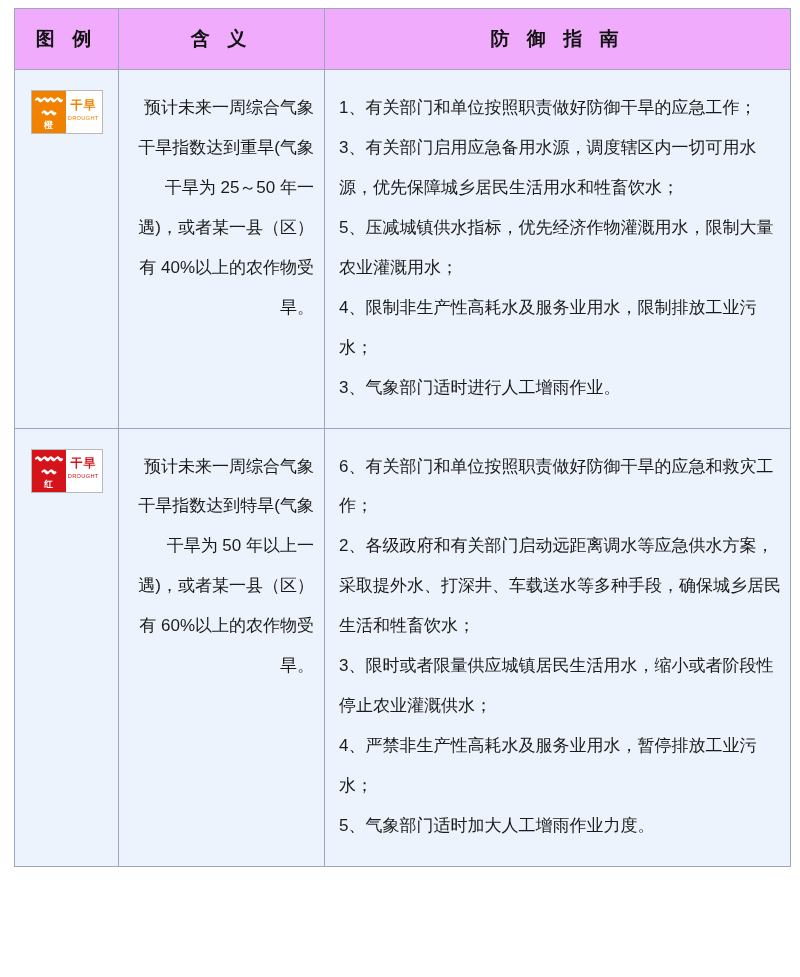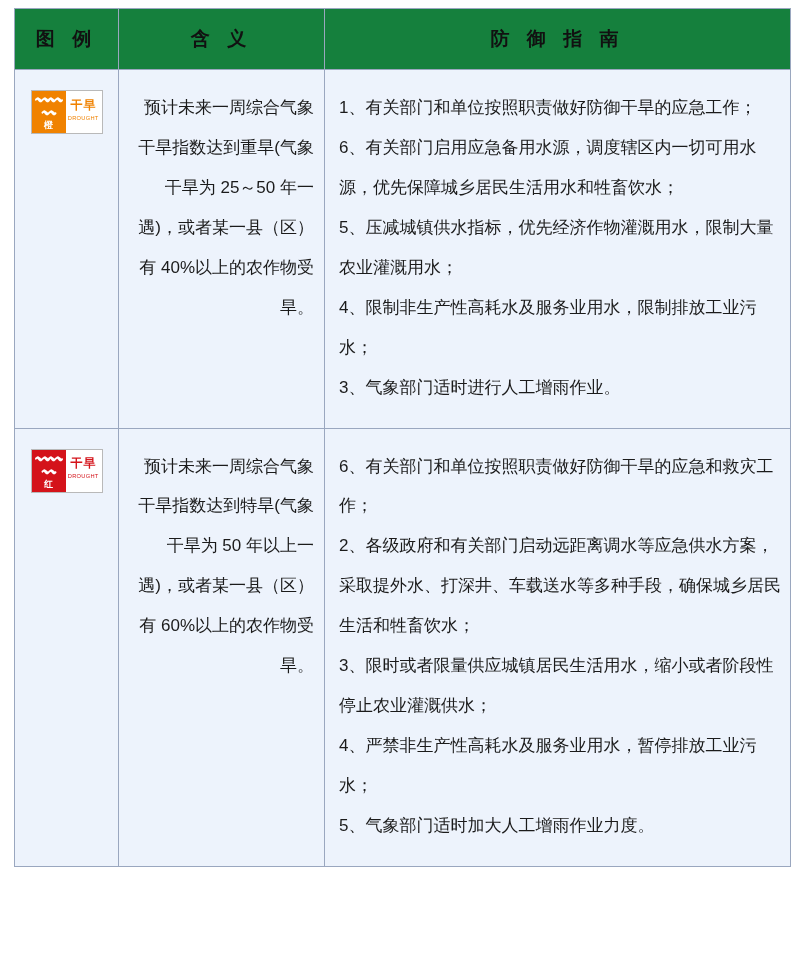--- a/index.html
+++ b/index.html
@@ -25,21 +25,21 @@
     border-collapse: collapse;
     width: 776px;
     table-layout: fixed;
     border: 1px solid #9aa7bf;
   }
   table.warn-table col.c-icon { width: 104px; }
   table.warn-table col.c-mean { width: 206px; }
   table.warn-table col.c-guide { width: 466px; }
 
   thead th {
-    background: #15803d;
+    background: #f0abfc;
     border: 1px solid #9aa7bf;
     font-size: 19px;
     font-weight: bold;
     letter-spacing: 6px;
     text-align: center;
     padding: 17px 4px;
     color: #111;
   }
   tbody td {
     border: 1px solid #9aa7bf;
@@ -161,21 +161,21 @@
             </span>
             <span class="right">
               <span class="cn">干旱</span>
               <span class="en">DROUGHT</span>
             </span>
           </span>
         </td>
         <td class="mean-cell">预计未来一周综合气象干旱指数达到重旱(气象干旱为 25～50 年一遇)，或者某一县（区）有 40%以上的农作物受旱。</td>
         <td class="guide-cell">
           <div class="guide-line">1、有关部门和单位按照职责做好防御干旱的应急工作；</div>
-          <div class="guide-line">6、有关部门启用应急备用水源，调度辖区内一切可用水源，优先保障城乡居民生活用水和牲畜饮水；</div>
+          <div class="guide-line">3、有关部门启用应急备用水源，调度辖区内一切可用水源，优先保障城乡居民生活用水和牲畜饮水；</div>
           <div class="guide-line">5、压减城镇供水指标，优先经济作物灌溉用水，限制大量农业灌溉用水；</div>
           <div class="guide-line">4、限制非生产性高耗水及服务业用水，限制排放工业污水；</div>
           <div class="guide-line">3、气象部门适时进行人工增雨作业。</div>
         </td>
       </tr>
 
       <tr>
         <td class="icon-cell">
           <span class="sig red">
             <span class="left">

